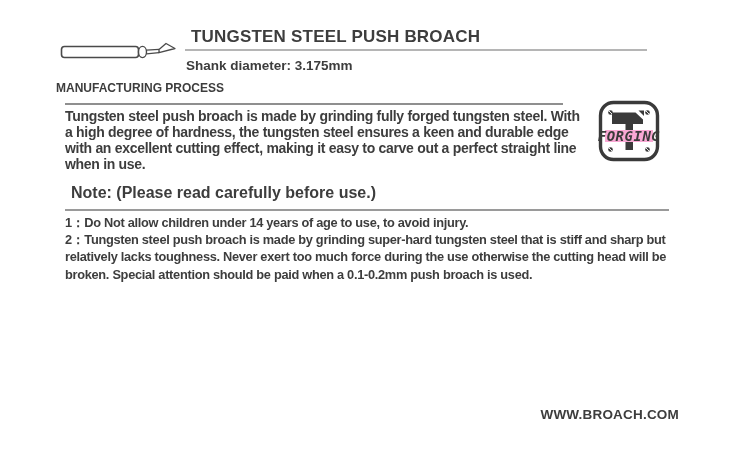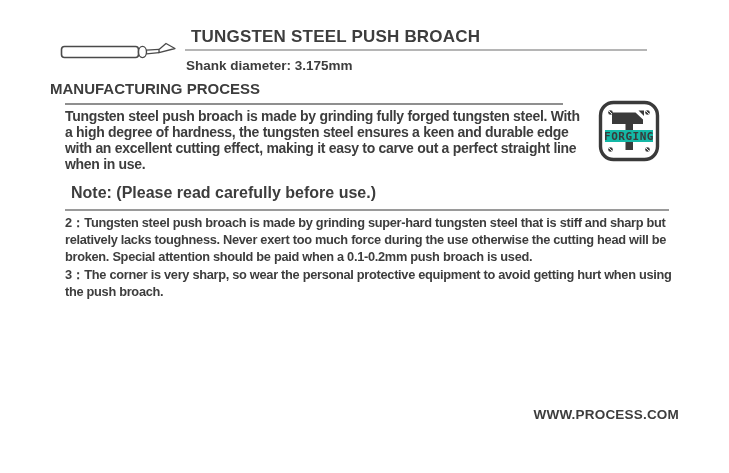--- a/index.html
+++ b/index.html
@@ -8,29 +8,29 @@
     font-family:"Liberation Sans","DejaVu Sans",sans-serif;
     font-weight:700;color:#3d3d3d;
   }
   .abs{position:absolute;}
   
   .broach-wrap{left:60px;top:38px;width:118px;height:26px;}
   .doc-title{left:191px;top:27px;font-size:17px;line-height:20px;letter-spacing:.2px;}
   .title-rule{left:185px;top:49px;width:462px;height:2px;background:#b5b5b5;}
   .specs{left:186px;top:57px;font-size:13.5px;line-height:18px;display:flex;gap:32px;}
   
-  .mfg-heading{left:50px;top:79px;font-size:15px;line-height:19px;}
+  .mfg-heading{left:56px;top:79px;font-size:12px;line-height:19px;}
   .mfg-rule{left:65px;top:103px;width:498px;height:2px;background:#8f8f8f;}
   .mfg-body{left:65px;top:108px;width:520px;font-size:14px;line-height:16px;letter-spacing:-.3px;margin:0;}
   
   .forging-badge{left:598px;top:100px;width:62px;height:62px;}
-  .forging-label{position:absolute;left:7px;top:30px;width:48px;height:12px;background:#14b8a6;
+  .forging-label{position:absolute;left:7px;top:30px;width:48px;height:12px;background:#f9a8d4;
     display:flex;align-items:center;justify-content:center;
-    font-family:"DejaVu Sans Mono",monospace;font-size:11px;font-weight:700;
-    letter-spacing:.5px;color:#3a3a3a;}
+    font-family:"DejaVu Sans Mono",monospace;font-size:14px;font-weight:700;
+    letter-spacing:.5px;color:#3a3a3a;font-style:italic;}
   
   .note-heading{left:71px;top:182px;font-size:16px;line-height:22px;}
   .note-rule{left:65px;top:209px;width:604px;height:2px;background:#9a9a9a;}
   .note-list{left:65px;top:214px;width:612px;font-size:12.8px;line-height:17.2px;letter-spacing:-.3px;}
   .note-list p{margin:0;}
   
   .website{right:50px;top:407px;font-size:13.5px;letter-spacing:.2px;}
 </style>
 </head>
 <body>
@@ -69,17 +69,17 @@
       <polygon points="40.5,10.5 46,10.5 46,16 41,11" fill="#3a3a3a"></polygon>
       <rect x="27.5" y="24" width="7.5" height="26" fill="#3a3a3a"></rect>
     </g>
   </svg>
   <span class="forging-label">FORGING</span>
 </div>
 
 <div class="abs note-heading">Note: (Please read carefully before use.)</div>
 <div class="abs note-rule"></div>
 <div class="abs note-list">
+  <p>1：Do Not allow children under 14 years of age to use, to avoid injury.</p>
   <p>2：Tungsten steel push broach is made by grinding super-hard tungsten steel that is stiff and sharp but relatively lacks toughness. Never exert too much force during the use otherwise the cutting head will be broken. Special attention should be paid when a 0.1-0.2mm push broach is used.</p>
-  <p>3：The corner is very sharp, so wear the personal protective equipment to avoid getting hurt when using the push broach.</p>
 </div>
 
-<div class="abs website">WWW.PROCESS.COM</div>
+<div class="abs website">WWW.BROACH.COM</div>
 
 </body></html>

